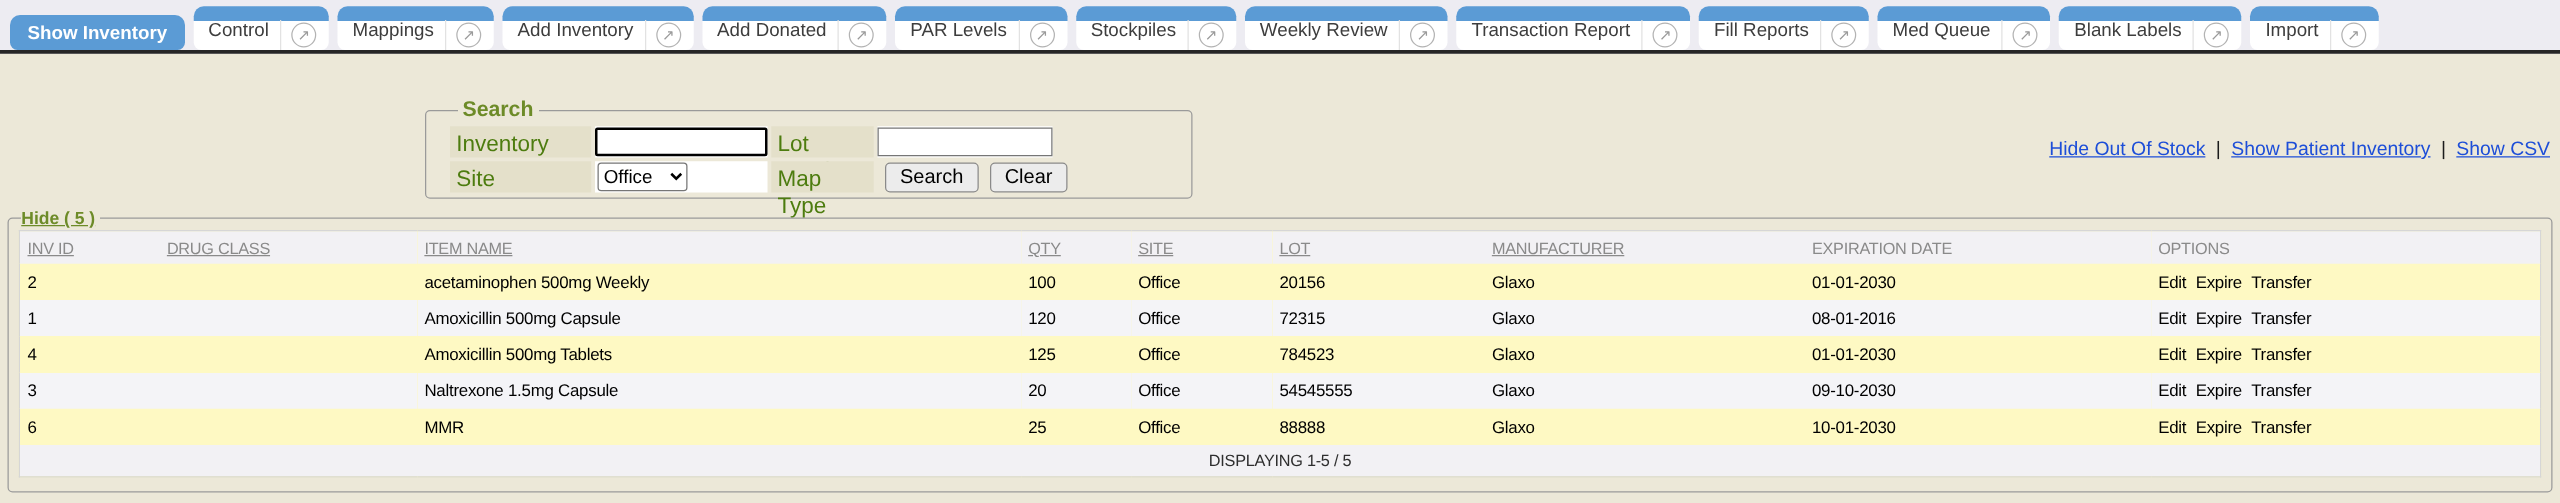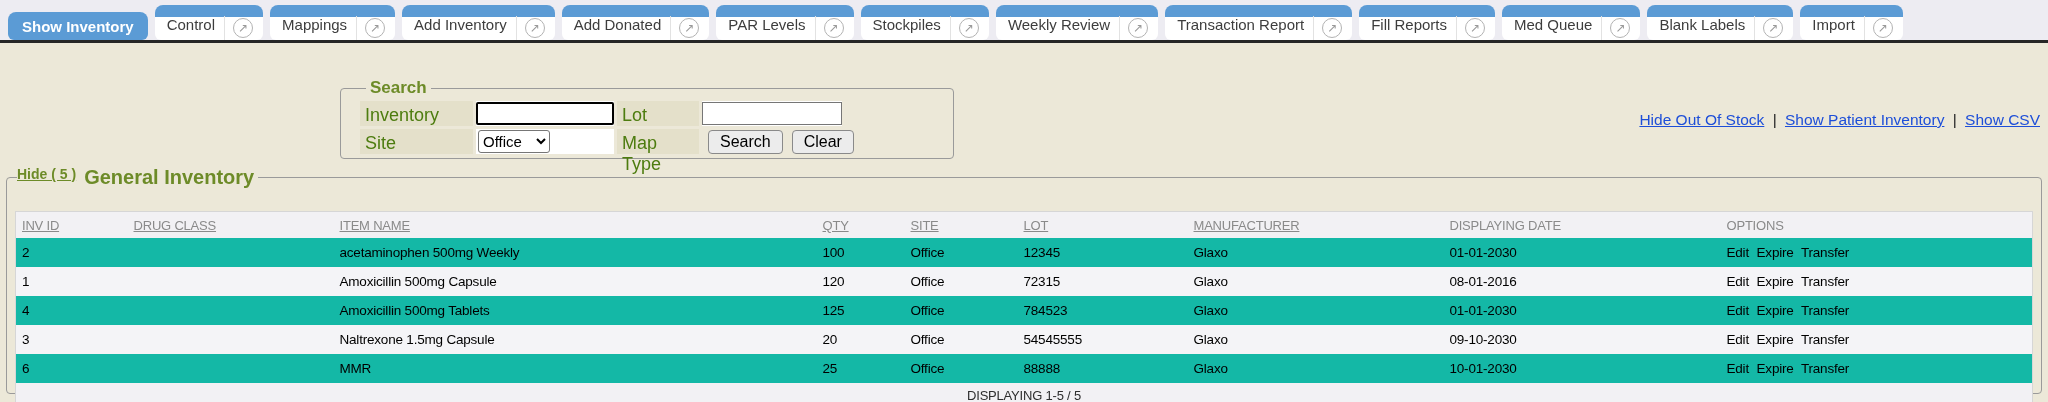--- a/index.html
+++ b/index.html
@@ -56,22 +56,22 @@
   .top-links { position:absolute; right:8px; top:111px; font-size:15.5px; color:#1c1c1c; white-space:nowrap; }
   .top-links a { color:#1d4ed8; text-decoration:underline; cursor:pointer; }
   .top-links .sep { text-decoration:none; margin:0 4px; }
 
   
   .inv-fs { position:absolute; left:6px; right:6px; top:166px; height:228px; padding:2px 8px 8px 8px; }
   .inv-fs legend { margin-left:2px; padding:0 4px 0 0; display:flex; align-items:flex-start; gap:8px; }
   .hide-link { font-size:14px; font-weight:bold; color:#6d8b28; text-decoration:underline; cursor:pointer; }
   .inv-title { font-size:20px; font-weight:bold; color:#6d8b28; }
 
-  table.inv { width:100%; border-collapse:collapse; border:1px solid #d6d6d6; background:#14b8a6;
-              font-size:13.5px; letter-spacing:-0.2px; table-layout:fixed;margin-top:20px; }
+  table.inv { width:100%; border-collapse:collapse; border:1px solid #d6d6d6; background:#fef9c3;
+              font-size:13.5px; letter-spacing:-0.2px; table-layout:fixed; }
   table.inv th {
     background:#f2f1f4; color:#8a8a8a; font-weight:normal; font-size:13px;
     text-align:left; padding:6px 0 5px 6px; white-space:nowrap; overflow:hidden;
   }
   table.inv th.sortable span { text-decoration:underline; cursor:pointer; }
   table.inv td { padding:7px 0 7px 6px; color:#000; white-space:nowrap; overflow:hidden; }
   table.inv tr.alt td { background:#f4f4f7; }
   table.inv td .action { cursor:pointer; margin-right:4px; }
   table.inv .foot-cell { background:#f2f1f4; text-align:center; color:#2e2e2e; font-size:13px; padding:5px 0; }
 </style>
@@ -188,21 +188,20 @@
   <a>Hide Out Of Stock</a>
   <span class="sep">|</span>
   <a>Show Patient Inventory</a>
   <span class="sep">|</span>
   <a>Show CSV</a>
 </div>
 
 <fieldset class="inv-fs">
   <legend>
     <span class="hide-link">Hide ( 5 )</span>
-    <span class="inv-title">General Inventory</span>
   </legend>
 
   <table class="inv">
     <colgroup>
       <col style="width:112px">
         <col style="width:206px">
         <col style="width:483px">
       <col style="width:88px">
         <col style="width:113px">
         <col style="width:170px">
@@ -212,32 +211,32 @@
     </colgroup>
     <thead>
       <tr>
         <th class="sortable"><span>INV ID</span></th>
         <th class="sortable"><span>DRUG CLASS</span></th>
         <th class="sortable"><span>ITEM NAME</span></th>
         <th class="sortable"><span>QTY</span></th>
         <th class="sortable"><span>SITE</span></th>
         <th class="sortable"><span>LOT</span></th>
         <th class="sortable"><span>MANUFACTURER</span></th>
-        <th><span>DISPLAYING DATE</span></th>
+        <th><span>EXPIRATION DATE</span></th>
         <th><span>OPTIONS</span></th>
       </tr>
     </thead>
     <tbody>
       <tr>
         <td>2</td>
         <td></td>
         <td>acetaminophen 500mg Weekly</td>
         <td>100</td>
         <td>Office</td>
-        <td>12345</td>
+        <td>20156</td>
         <td>Glaxo</td>
         <td>01-01-2030</td>
         <td>
           <span class="action">Edit</span>
           <span class="action">Expire</span>
           <span class="action">Transfer</span>
         </td>
       </tr>
       <tr class="alt">
         <td>1</td>

